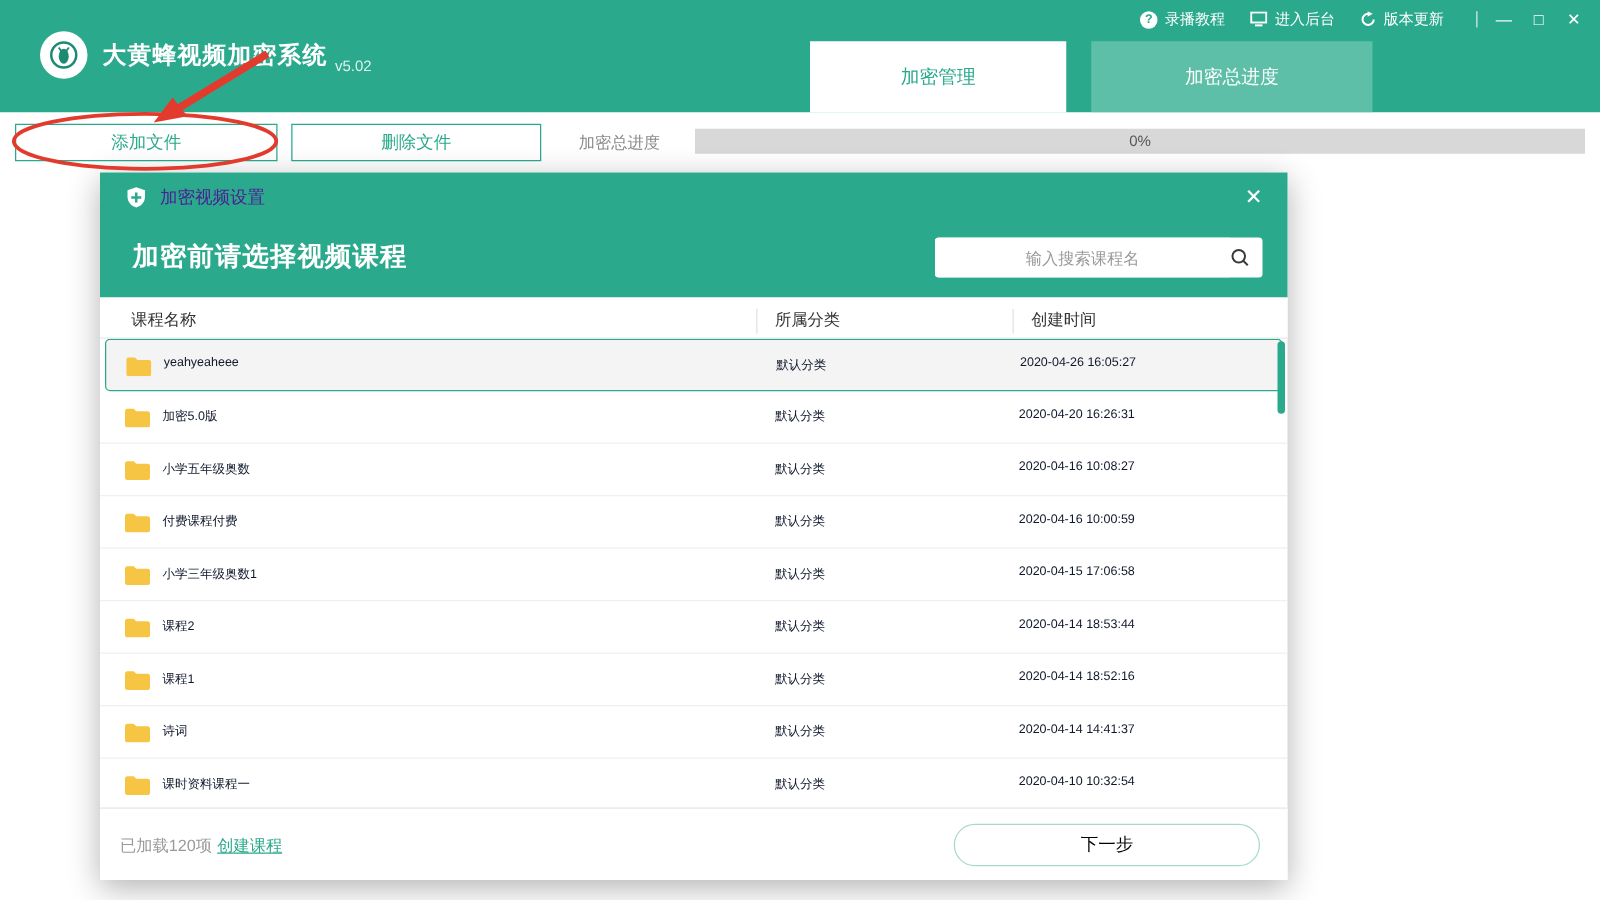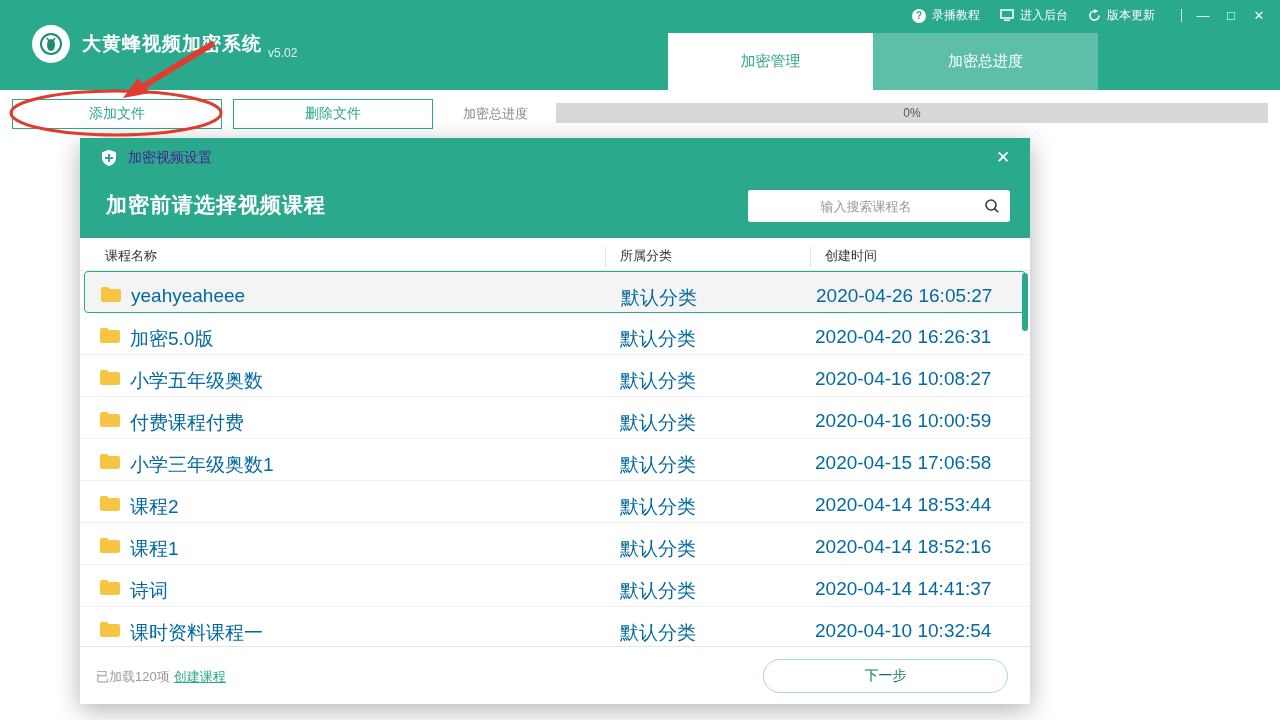--- a/index.html
+++ b/index.html
@@ -14,21 +14,21 @@
   .app-title { color:#fff; font-size:19px; font-weight:bold; letter-spacing:1px; margin-left:12px; }
   .app-version { color:#dff3ed; font-size:12px; margin-left:6px; align-self:flex-end; padding-bottom:3px; }
 
   .top-right { position:absolute; top:7px; right:14px; display:flex; align-items:center; gap:20px; color:#fff; font-size:12px; }
   .toplink { display:flex; align-items:center; gap:6px; cursor:pointer; }
   .icon-help { display:inline-block; width:14px; height:14px; border-radius:50%; background:#fff; color:#2ba98c; font-size:10px; font-weight:bold; text-align:center; line-height:14px; }
   .winctrls { display:flex; align-items:center; gap:14px; margin-left:6px; }
   .win-sep { width:1px; height:13px; background:rgba(255,255,255,.8); }
   .win-btn { color:#fff; font-size:13px; min-width:14px; text-align:center; cursor:pointer; }
 
-  .tabs { position:absolute; right:182px; bottom:0; display:flex; }
+  .tabs { position:absolute; right:182px; bottom:0; display:flex;gap:20px; }
   .tab { height:57px; display:flex; align-items:center; justify-content:center; font-size:15px; cursor:pointer; }
   .tab.active { width:205px; background:#ffffff; color:#2ba98c; }
   .tab.inactive { width:225px; background:#5dbfa8; color:#ffffff; }
 
   
   .toolbar { position:absolute; top:90px; left:0; width:1280px; height:46px; background:#fff; z-index:10; }
   .btn-outline { position:absolute; top:9px; height:30px; background:#fff; border:1px solid #2ba98c; color:#2ba98c; font-size:14px; display:flex; align-items:center; justify-content:center; cursor:pointer; }
   .btn-add { left:12px; width:210px; }
   .btn-del { left:233px; width:200px; }
   .progress-label { position:absolute; left:463px; top:15px; font-size:13px; color:#8a8a8a; }
@@ -50,38 +50,38 @@
 
   .table-head { position:absolute; top:100px; left:0; width:100%; height:33px; background:#fff; border-bottom:1px solid #e9e9e9; font-size:13px; color:#333; }
   .table-head span { position:absolute; top:9px; }
   .col-name { left:25px; }
   .col-cat  { left:540px; }
   .col-time { left:745px; }
   .col-div { position:absolute; top:6px; width:1px; height:20px; background:#e2e2e2; }
   .div1 { left:525px; } .div2 { left:730px; }
 
   .rows { position:absolute; top:133px; left:0; right:0; bottom:58px; overflow:hidden; }
-  .row { position:relative; height:42px; border-bottom:1px solid #f0f0f0; font-size:19px; color:#0369a1; cursor:pointer; }
+  .row { position:relative; height:42px; border-bottom:1px solid #f0f0f0; font-size:10px; color:#0f172a; cursor:pointer; }
   .row .folder { position:absolute; left:20px; top:13px; }
   .row .cell-name { position:absolute; left:50px; top:13px; }
   .row .cell-cat  { position:absolute; left:540px; top:13px;font-family:Liberation Mono, monospace; }
   .row .cell-time { position:absolute; left:735px; top:13px; }
   .row.selected { background:#f4f4f4; border:1px solid #2ba98c; border-radius:4px; margin:0 4px; }
   .row.selected .folder { left:16px; }
   .row.selected .cell-name { left:46px; }
   .row.selected .cell-cat { left:536px; }
   .row.selected .cell-time { left:731px; }
 
   .vscroll { position:absolute; right:2px; top:133px; bottom:58px; width:6px; }
   .vthumb { width:6px; height:58px; margin-top:2px; border-radius:3px; background:#2ba98c; cursor:pointer; }
 
   .modal-footer { position:absolute; left:0; right:0; bottom:0; height:58px; background:#fff; border-top:1px solid #e6e6e6; }
   .loaded { position:absolute; left:16px; top:21px; font-size:13px; color:#9a9a9a; }
   .create-link { color:#2ba98c; text-decoration:underline; margin-left:4px; cursor:pointer; }
-  .next-btn { position:absolute; right:22px; top:12px; width:245px; height:34px; background:#fff; border:1px solid #a7dacc; border-radius:17px; color:#0f766e; font-size:14px; cursor:pointer; font-family:inherit; }
+  .next-btn { position:absolute; right:22px; top:12px; width:245px; height:34px; background:#fff; border:1px solid #a7dacc; border-radius:17px; color:#000000; font-size:14px; cursor:pointer; font-family:inherit; }
 
   
   .annotation { position:absolute; inset:0; z-index:60; pointer-events:none; }
 </style>
 </head>
 <body>
 
 <div class="app">
 
   <div class="topbar">

